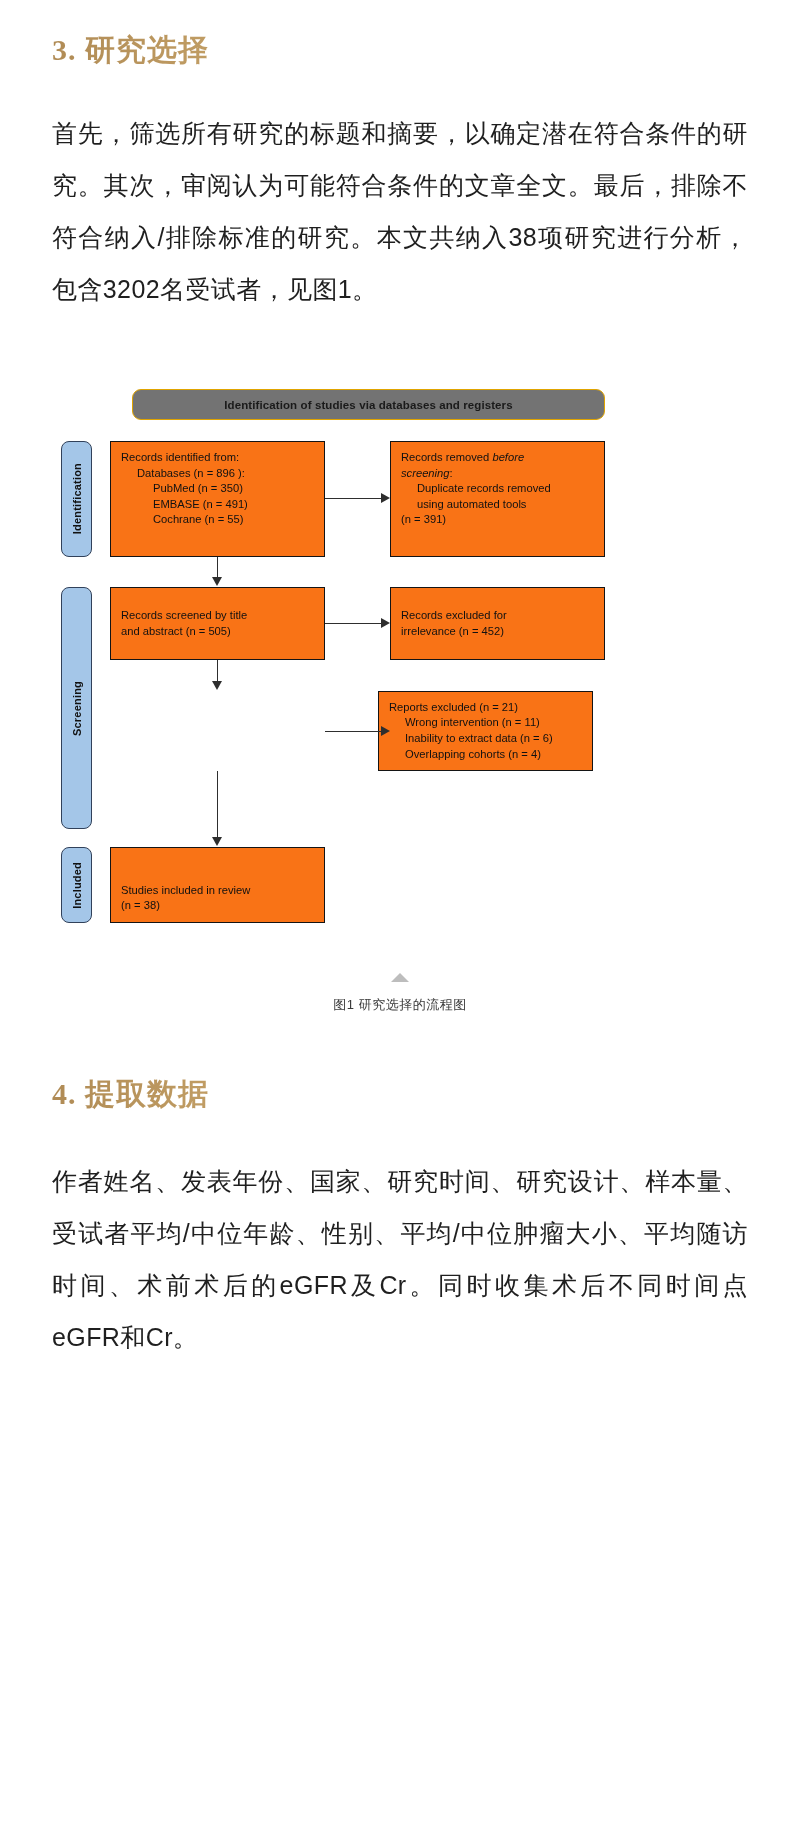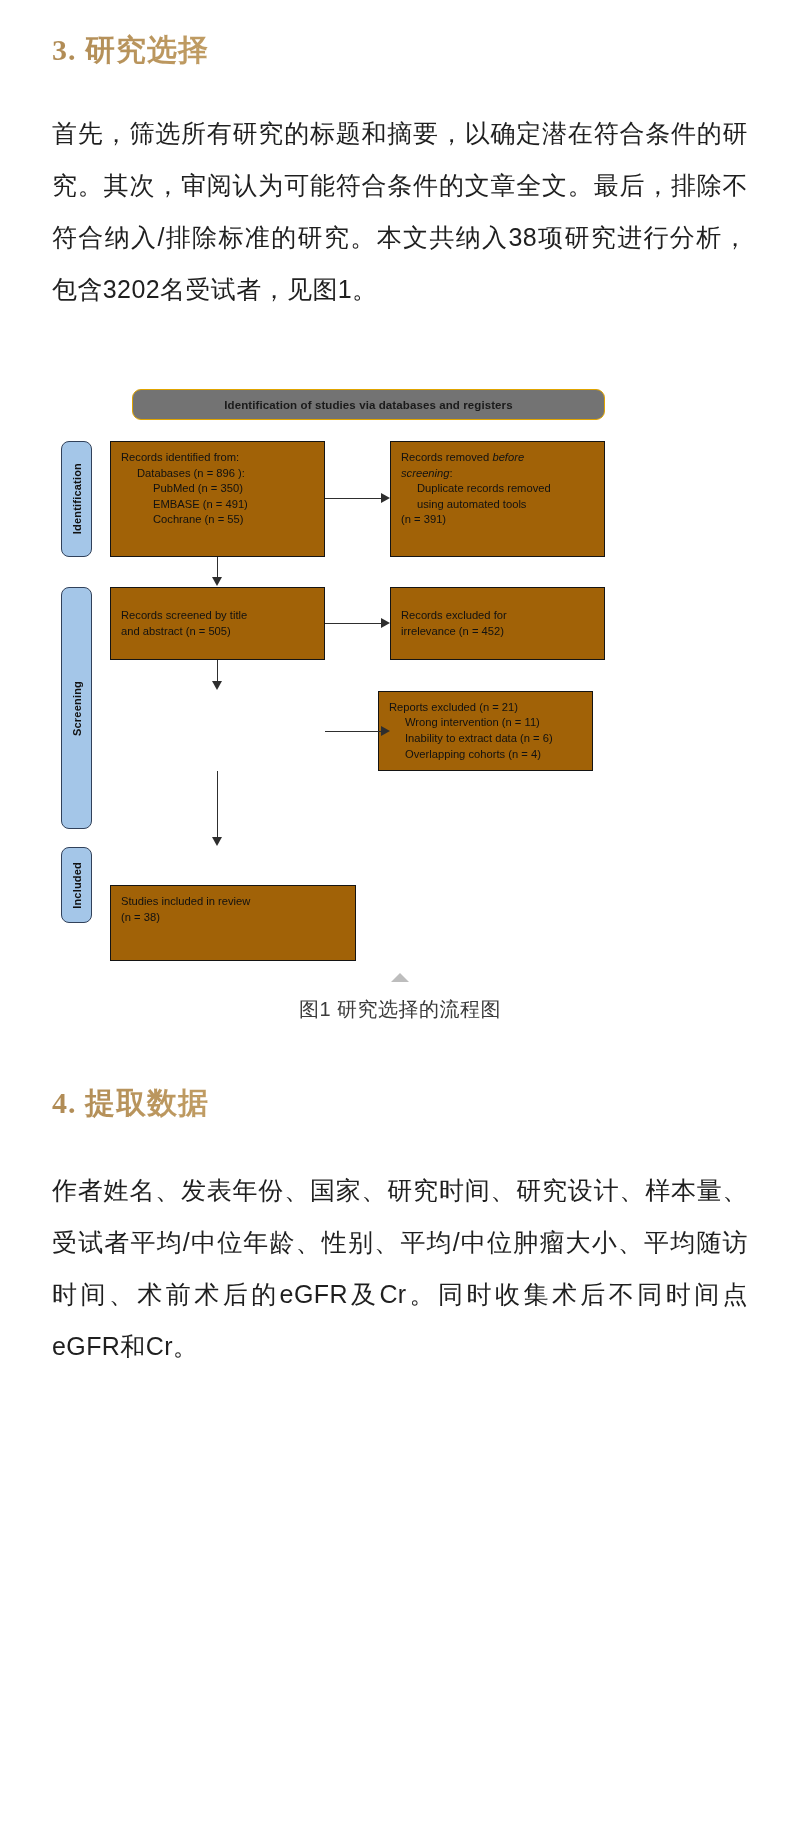--- a/index.html
+++ b/index.html
@@ -92,37 +92,37 @@
     letter-spacing: 0.2px;
     white-space: nowrap;
   }
   .stage-identification { top: 70px;  height: 116px; }
   .stage-screening     { top: 216px; height: 242px; }
   .stage-included      { top: 476px; height: 76px; }
 
   .fbox {
     position: absolute;
     border: 1.6px solid #141414;
-    background: #a16207;
+    background: #f97316;
     padding: 8px 10px;
     font-size: 11.2px;
     line-height: 15.6px;
     color: #111;
   }
   .fbox .ind1 { padding-left: 16px; }
   .fbox .ind2 { padding-left: 32px; }
   .fbox em { font-style: italic; }
 
   .box-identified { left: 58px;  top: 70px;  width: 215px; height: 116px; }
   .box-removed    { left: 338px; top: 70px;  width: 215px; height: 116px; }
   .box-screened   { left: 58px;  top: 216px; width: 215px; height: 73px;  display:flex; align-items:center;}
   .box-excluded-irrelevance { left: 338px; top: 216px; width: 215px; height: 73px; display:flex; align-items:center;}
   .box-eligibility{ left: 58px;  top: 320px; width: 215px; height: 80px;  display:flex; align-items:center;}
   .box-reports-excluded { left: 326px; top: 320px; width: 215px; height: 80px; display:flex; align-items:center;}
-  .box-included   { left: 58px;  top: 476px; width: 246px; height: 76px;  display:flex; align-items:flex-start;margin-top:38px;}
+  .box-included   { left: 58px;  top: 476px; width: 215px; height: 76px;  display:flex; align-items:flex-end;}
 
   .line { position: absolute; background: #2e2e2e; }
   .h-line { height: 1.4px; }
   .v-line { width: 1.4px; }
 
   .arrow-head {
     position: absolute;
     width: 0; height: 0;
   }
   .arrow-right {
@@ -158,21 +158,21 @@
   .fig-marker {
     width: 0; height: 0;
     border-left: 9px solid transparent;
     border-right: 9px solid transparent;
     border-bottom: 9px solid #bdbdbd;
     margin: 22px auto 0 auto;
   }
   .fig-caption {
     margin-top: 14px;
     text-align: center;
-    font-size: 20px;
+    font-size: 13px;
     color: #3b3b3b;
     letter-spacing: 0.5px;
   }
 </style>
 </head>
 <body>
 
 <div class="article">
 
   <div class="heading-1-wrap">

